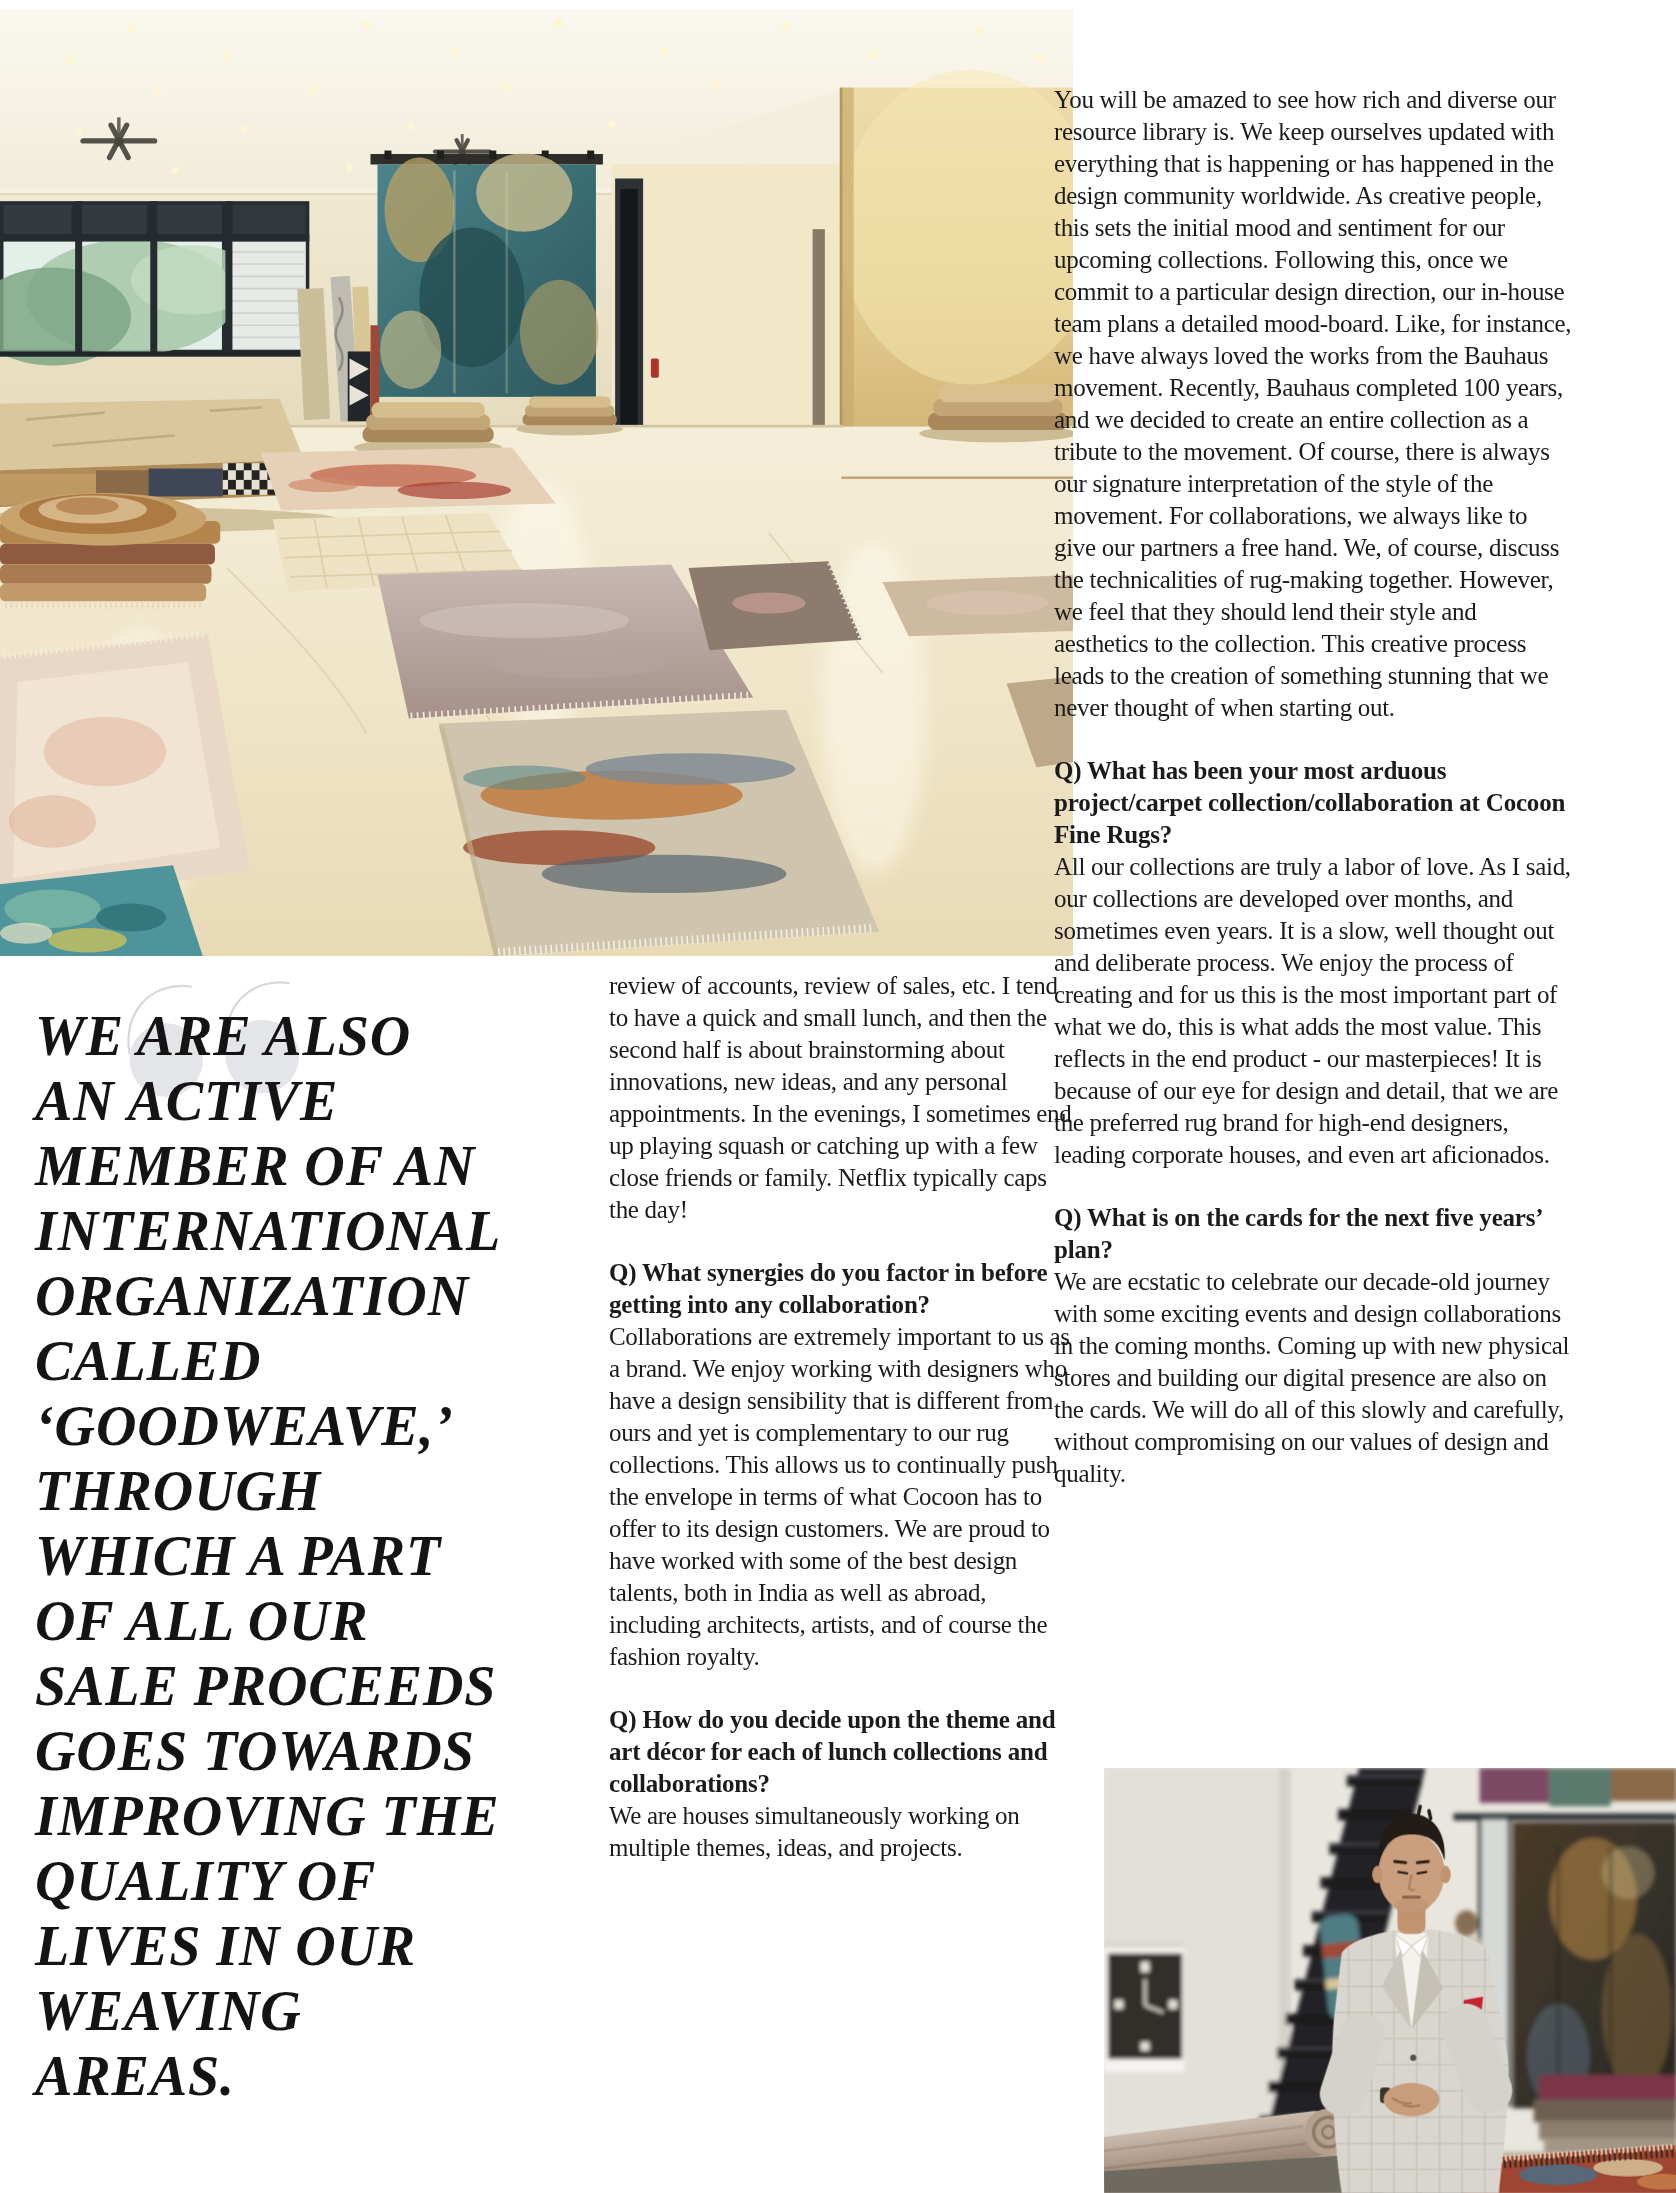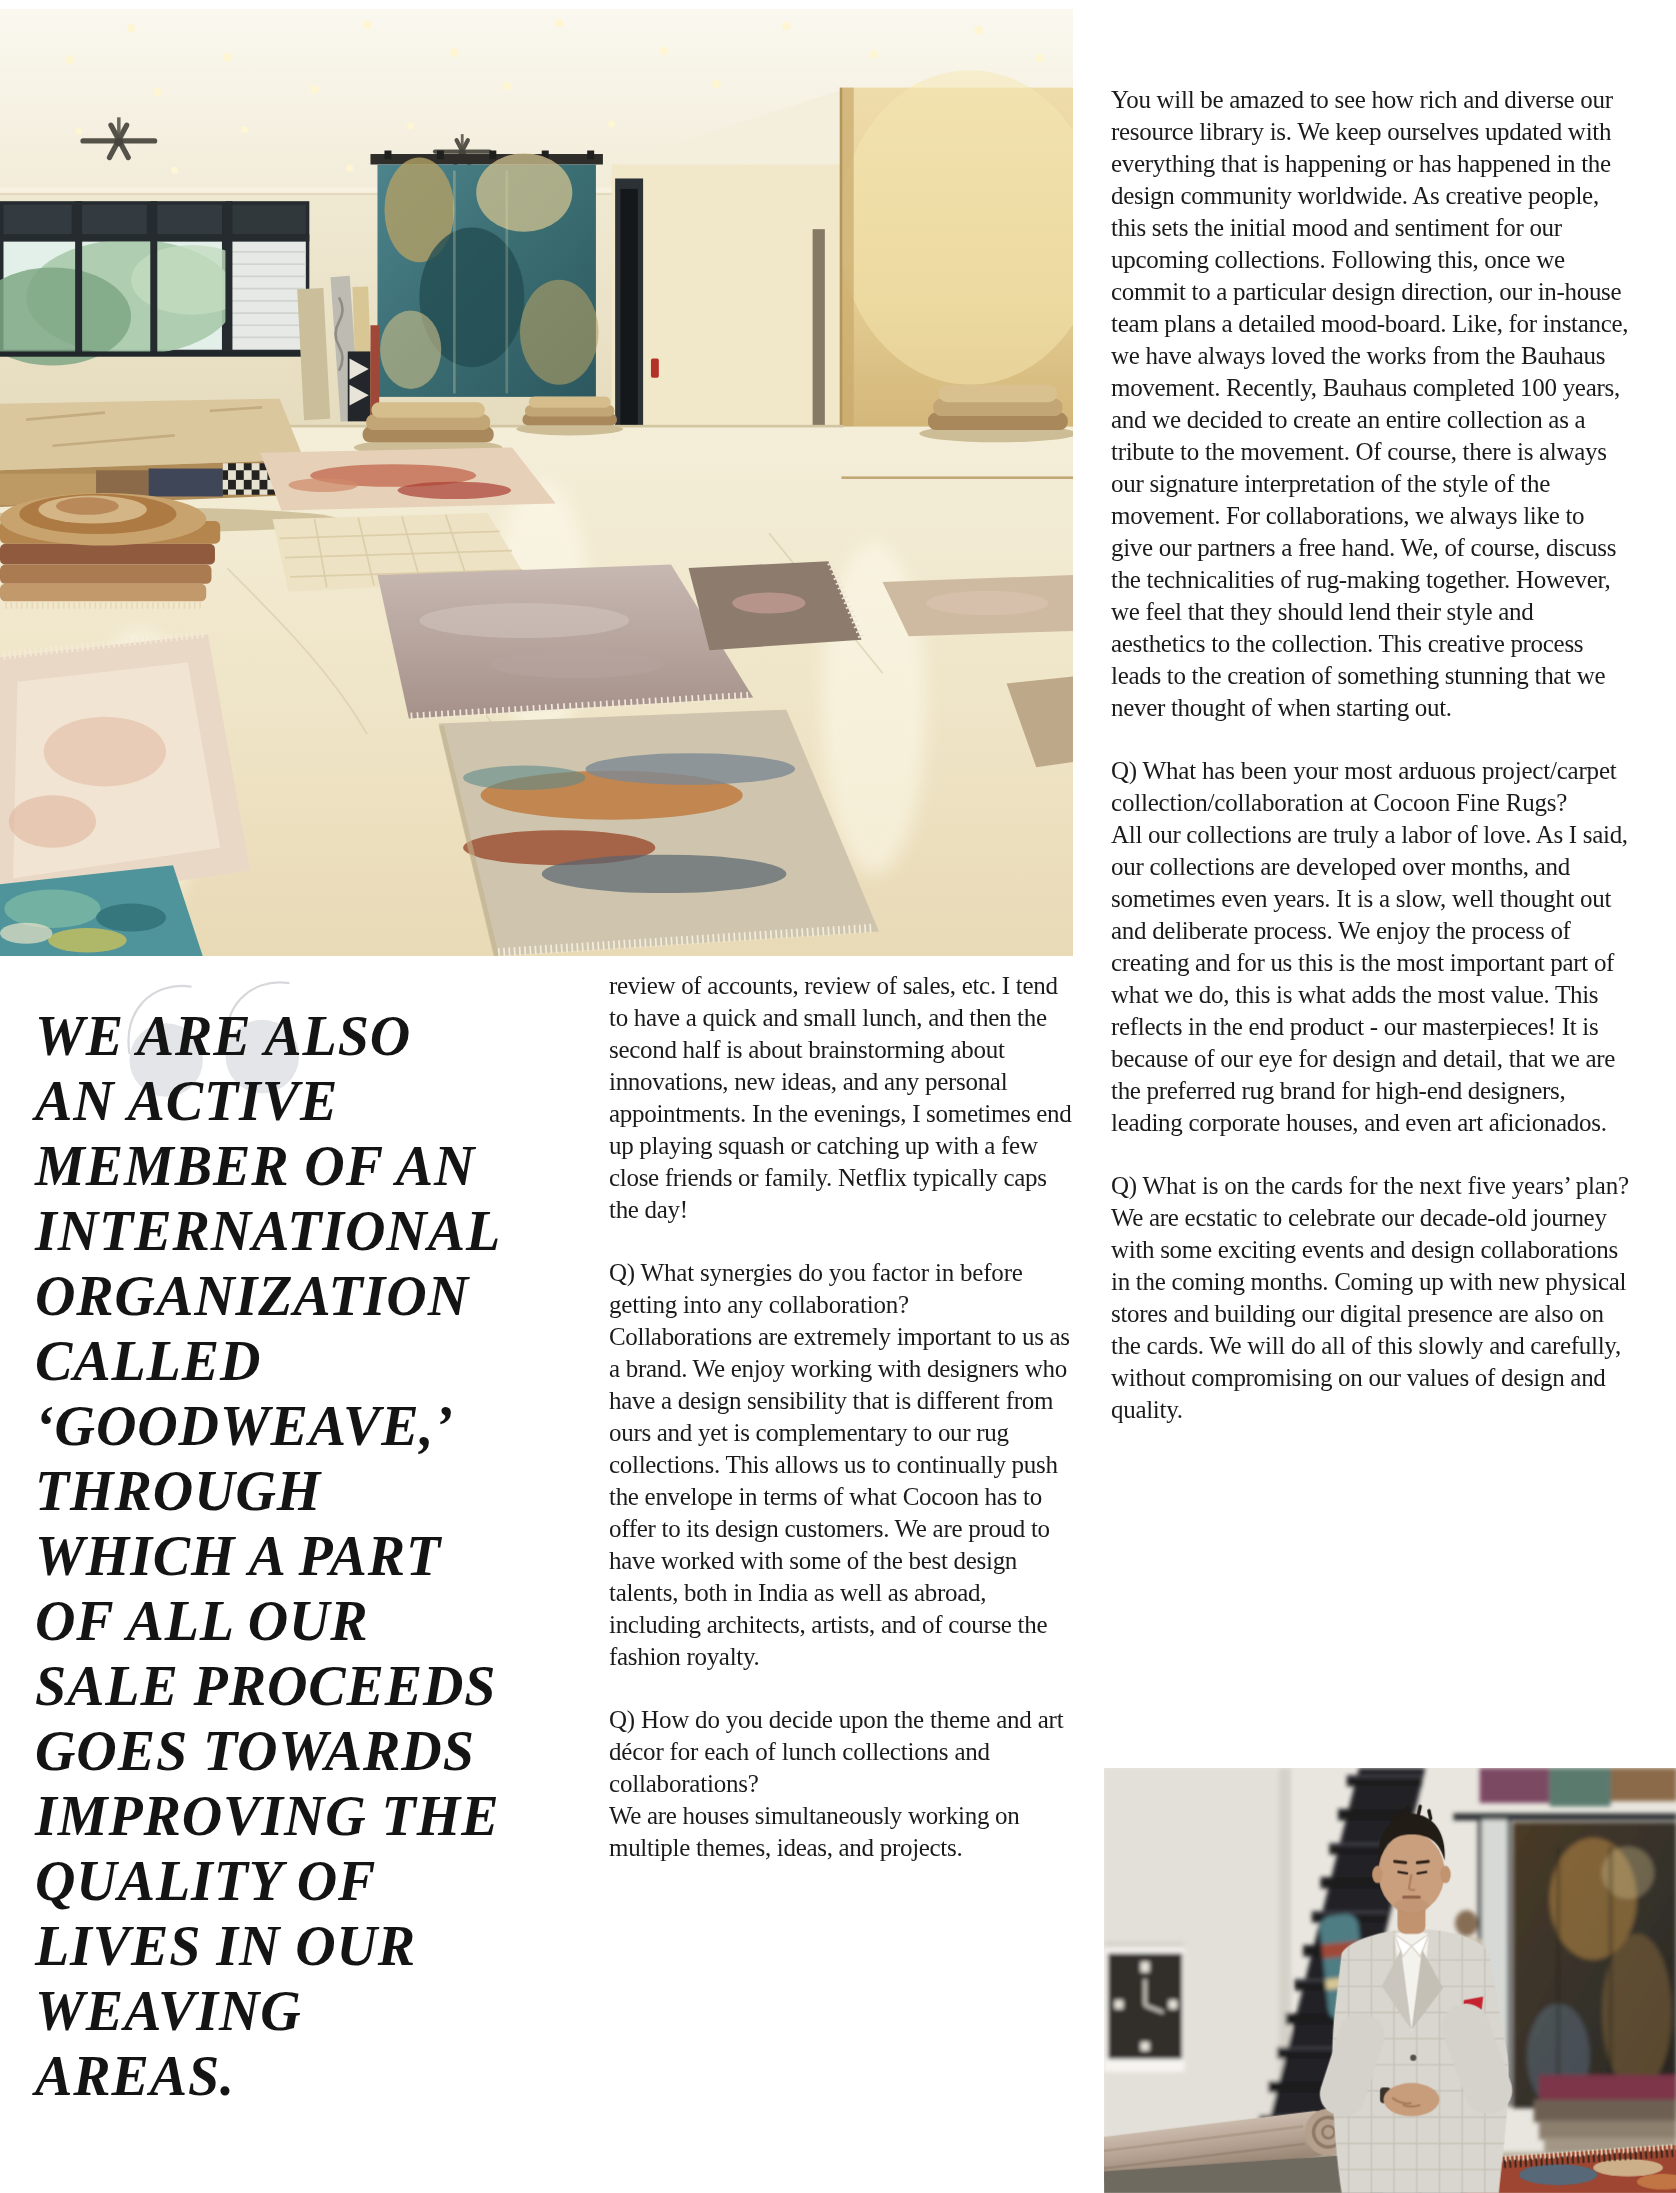--- a/index.html
+++ b/index.html
@@ -16,23 +16,23 @@
   #quote-marks { position:absolute; left:98px; top:976px; width:236px; height:140px; z-index:1; }
   #pull-quote {
     position:absolute; left:35px; top:1004px; width:555px; z-index:2;
     font-style:italic; font-weight:700;
     font-size:56px; line-height:65px; letter-spacing:0.9px; color:#141414;
     white-space:pre-line; margin:0;
   }
 
   .col { position:absolute; z-index:2; font-size:25px; line-height:32px; letter-spacing:-0.3px; }
   .col p { margin:0 0 31px 0; }
-  .col h3 { margin:0; font-size:25px; line-height:32px; font-weight:400; letter-spacing:-0.2px; }
+  .col h3 { margin:0; font-size:25px; line-height:32px; font-weight:700; letter-spacing:-0.2px; }
   #middle-column { left:609px; top:970px; width:465px; }
-  #right-column  { left:1111px; top:84px;  width:519px; }
+  #right-column  { left:1054px; top:84px;  width:519px; }
 </style>
 </head>
 <body>
 
 <figure class="photo" id="showroom-photo">
 <svg viewBox="0 0 1228 1084" preserveAspectRatio="none">
   <defs>
     <linearGradient id="gCeil" x1="0" y1="0" x2="0" y2="1">
       <stop offset="0" stop-color="#faf8ef"></stop>
           <stop offset="1" stop-color="#f1ead6"></stop>

